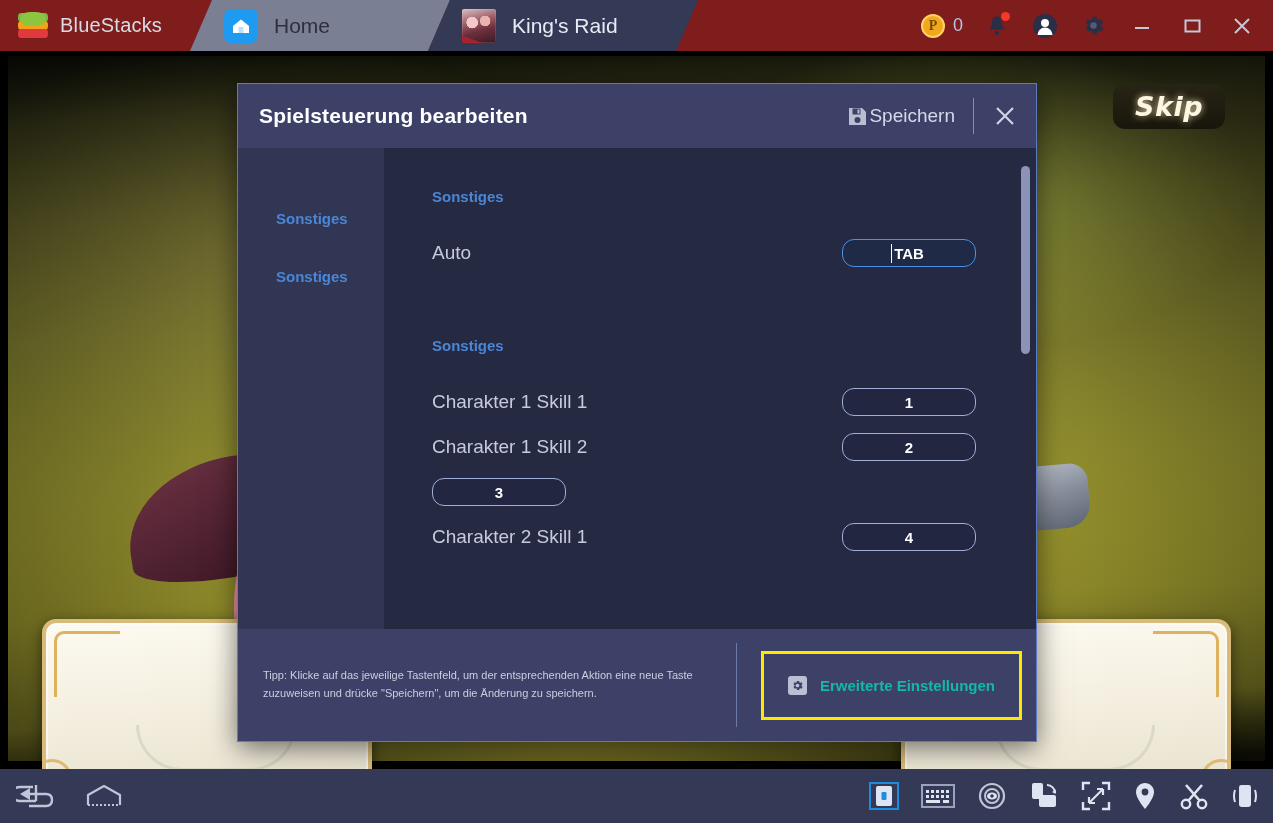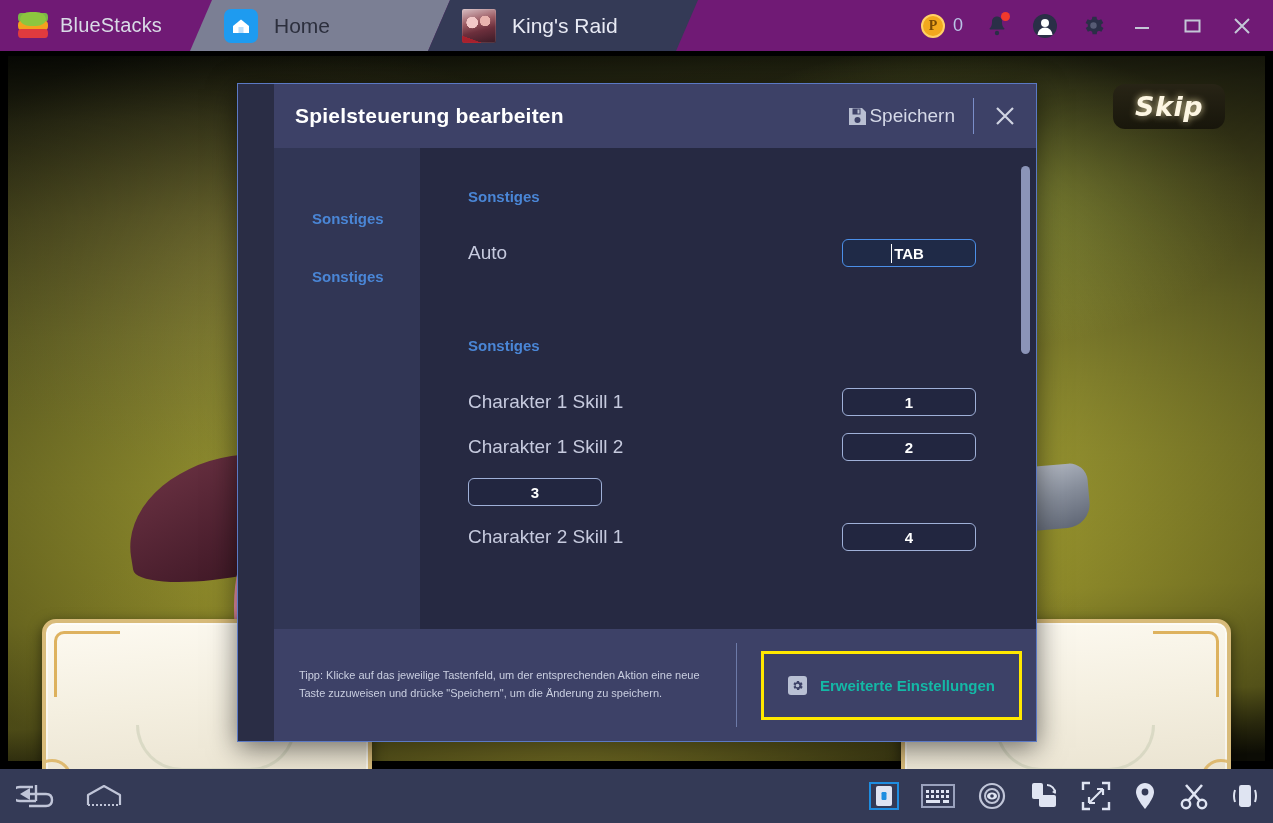--- a/index.html
+++ b/index.html
@@ -6,21 +6,21 @@
   html,body{
     width:1273px; height:823px; overflow:hidden;
     background:#2b2f45;
     font-family:"Liberation Sans", sans-serif;
   }
   #root{ position:relative; width:1273px; height:823px; }
 
   
   .titlebar{
     position:absolute; left:0; top:0; width:1273px; height:51px;
-    background:#701a75;
+    background:#7f1d1d;
     display:flex; align-items:center;
   }
   .brand{
     display:flex; align-items:center; gap:12px;
     padding-left:18px; width:200px; height:51px;
     position:relative; z-index:5;
   }
   .bs-logo{ width:30px; height:26px; position:relative; }
   .bs-logo i{ position:absolute; left:0; width:30px; height:9px; border-radius:3px/4px; display:block; }
   .bs-logo i:nth-child(1){ top:0;  background:#7ab648; }
@@ -192,21 +192,21 @@
     font-family:"DejaVu Sans", sans-serif;
     text-shadow:0 0 7px rgba(255,240,180,.85), 0 2px 2px rgba(0,0,0,.8);
     cursor:pointer; letter-spacing:.5px;
   }
 
   
   .modal{
     position:absolute; left:237px; top:83px; width:800px; height:659px;
     background:#2a2d45; border:1px solid #5b79c4;
     box-shadow:0 6px 26px rgba(0,0,0,.55);
-    display:flex; flex-direction:column; overflow:hidden;padding-left:36px;
+    display:flex; flex-direction:column; overflow:hidden;
   }
   .modal-head{
     height:64px; background:#3d4167; flex:none;
     display:flex; align-items:center; padding:0 0 0 21px;
   }
   .modal-title{ font-size:21px; font-weight:bold; color:#ffffff; flex:1; letter-spacing:.2px; }
   .save-btn{
     display:flex; align-items:center; gap:1px; cursor:pointer;
     color:#d5d9e8; font-size:19px; padding:0 18px 0 0;
   }
@@ -231,21 +231,21 @@
   .group-title{
     color:#4a86d6; font-size:15px; font-weight:bold; margin:0 0 26px 0;
   }
   .group-title.second{ margin-top:62px; }
   .row{
     display:flex; align-items:center; height:44px; margin-bottom:1px;
     padding-right:60px;
   }
   .row-label{ flex:1; color:#c6cade; font-size:19px; }
   .key-field{
-    width:134px; height:28px; flex:none; border-radius:6px;
+    width:134px; height:28px; flex:none; border-radius:12px;
     background:#222640; border:1px solid #9fb0d8;
     color:#ffffff; font-size:15px; font-weight:bold;
     display:flex; align-items:center; justify-content:center;
     cursor:pointer; position:relative;
   }
   .key-field.focused{ border-color:#4b8fe8; background:#1f2a47; }
   .caret{
     position:absolute; left:48px; top:4px; width:1px; height:19px;
     background:#ffffff;
   }

